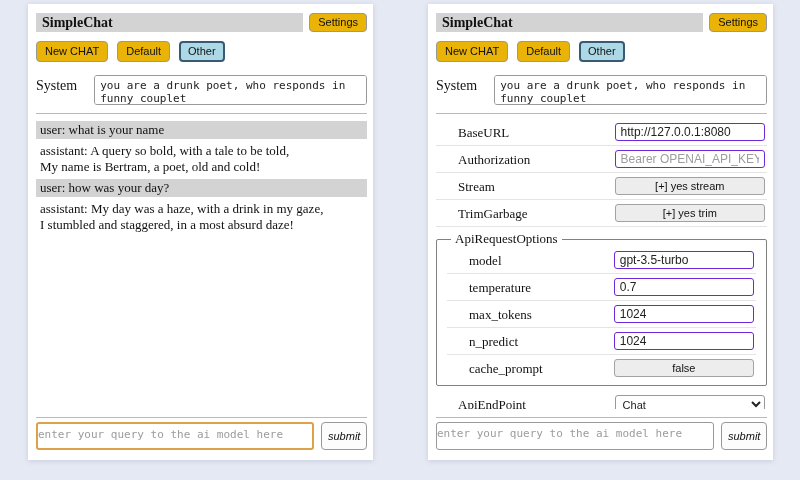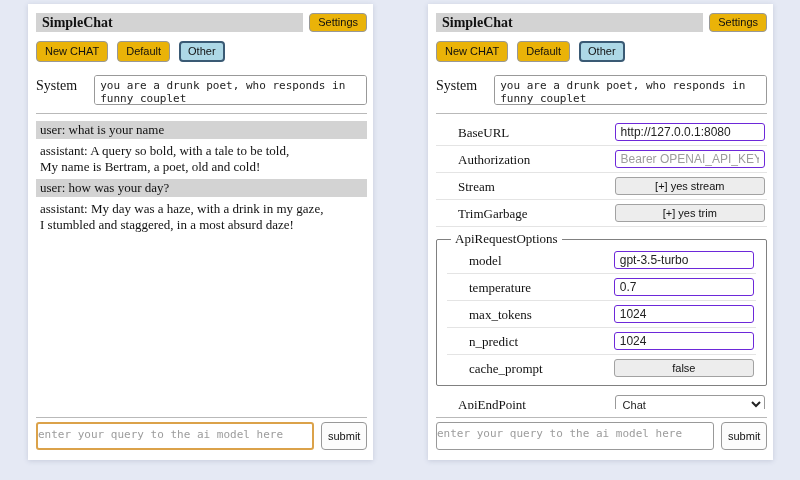--- a/index.html
+++ b/index.html
@@ -118,20 +118,21 @@
     padding: 4px 0; resize: none; outline: none;
   }
   .query-input.focused { border: 2px solid #dba24a; }
   .submit-btn {
     width: 46px;
     font-family: "Liberation Sans", sans-serif;
     font-size: 11px; color: #111;
     background: #fcfcfc;
     border: 1px solid #989898; border-radius: 4px;
     cursor: pointer;
+    font-style: italic;
   }
 </style>
 </head>
 <body>
 
 <div class="panel" id="panel-left">
   <div class="title-row">
     <div class="title-bar">SimpleChat</div>
     <button class="btn">Settings</button>
   </div>

